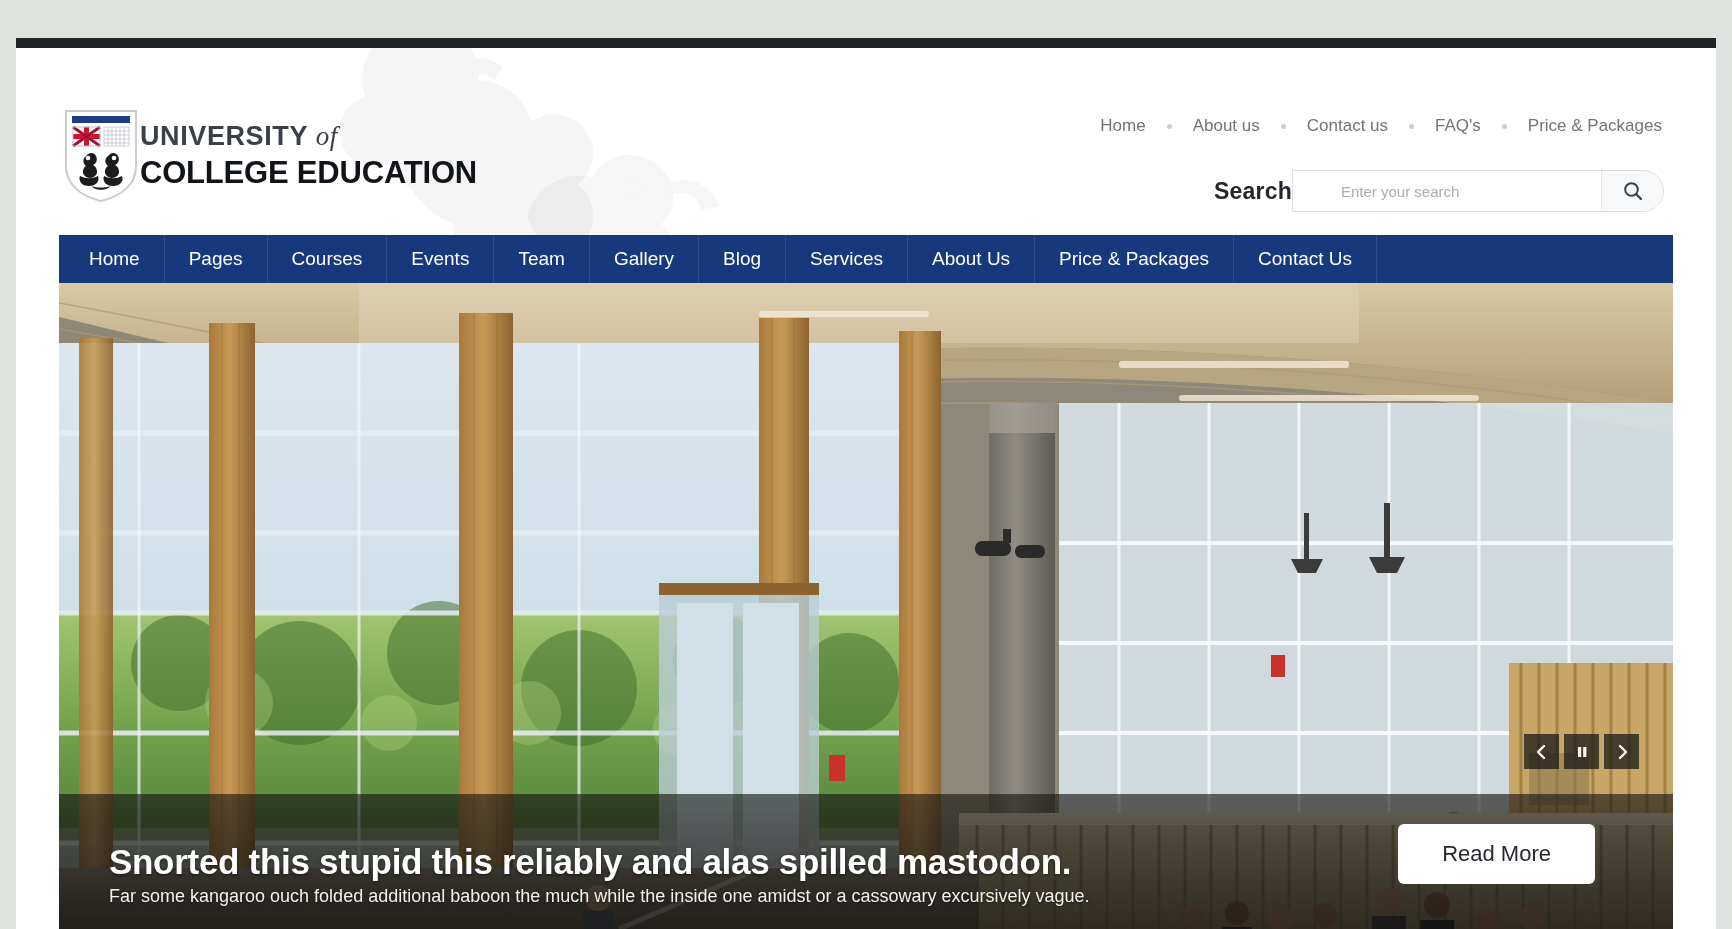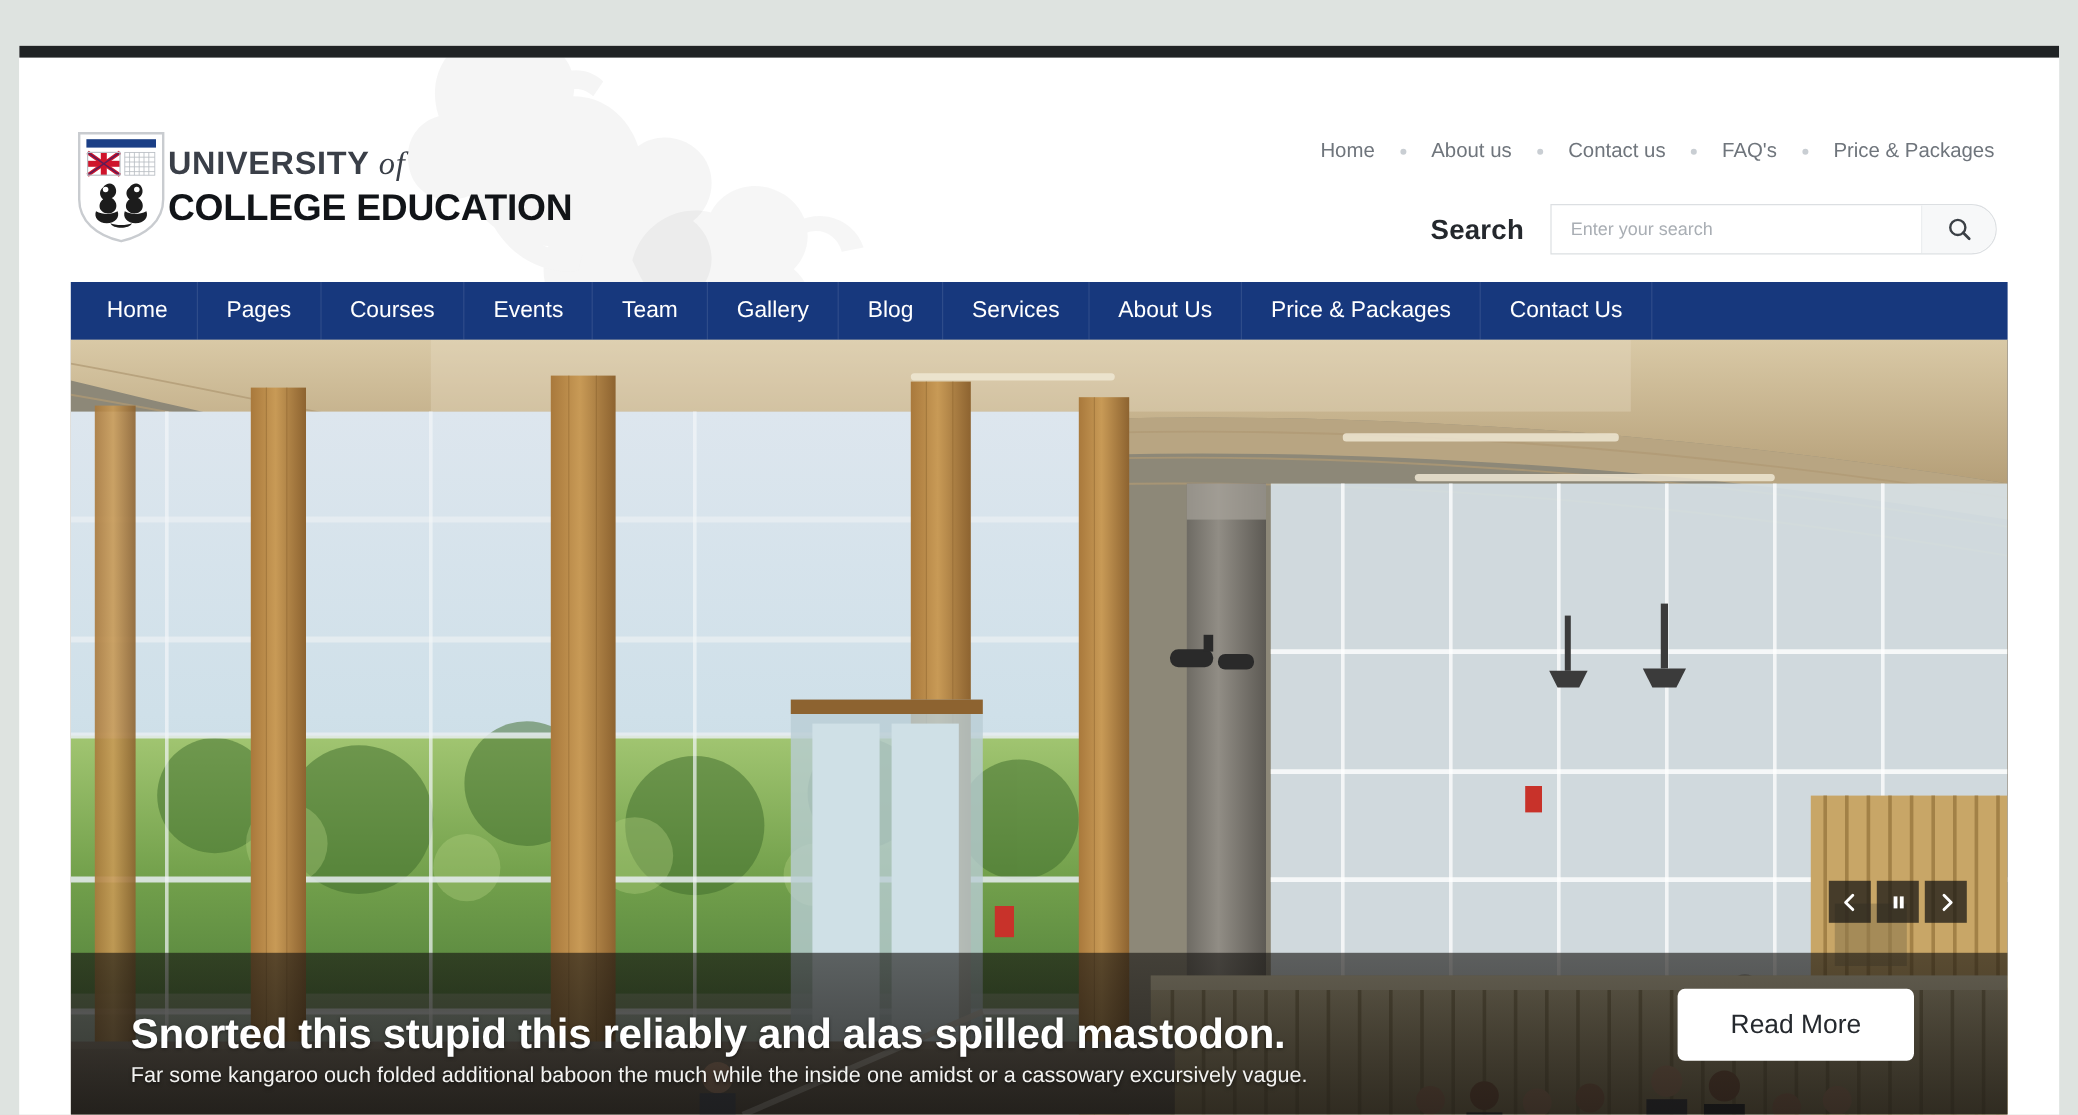--- a/index.html
+++ b/index.html
@@ -103,31 +103,31 @@
 
   
   #searchrow {
     position: absolute;
     right: 52px; top: 122px;
     display: flex; align-items: center;
   }
   #search-label {
     font-size: 23px; font-weight: 700;
     color: #24282d;
-    margin-right: 22px;
     letter-spacing: .2px;
   }
   #search-wrap {
     display: flex; align-items: stretch;
     height: 42px;
     width: 372px;
     border: 1px solid #dcdfe2;
     border-radius: 0 21px 21px 0;
     background: #fff;
     overflow: hidden;
+    padding-left: 32px;
   }
   #search-input {
     flex: 1;
     border: 0; outline: 0;
     font-size: 15px;
     color: #4a4f55;
     padding: 0 16px;
     font-family: "Liberation Sans", sans-serif;
     background: transparent;
   }

